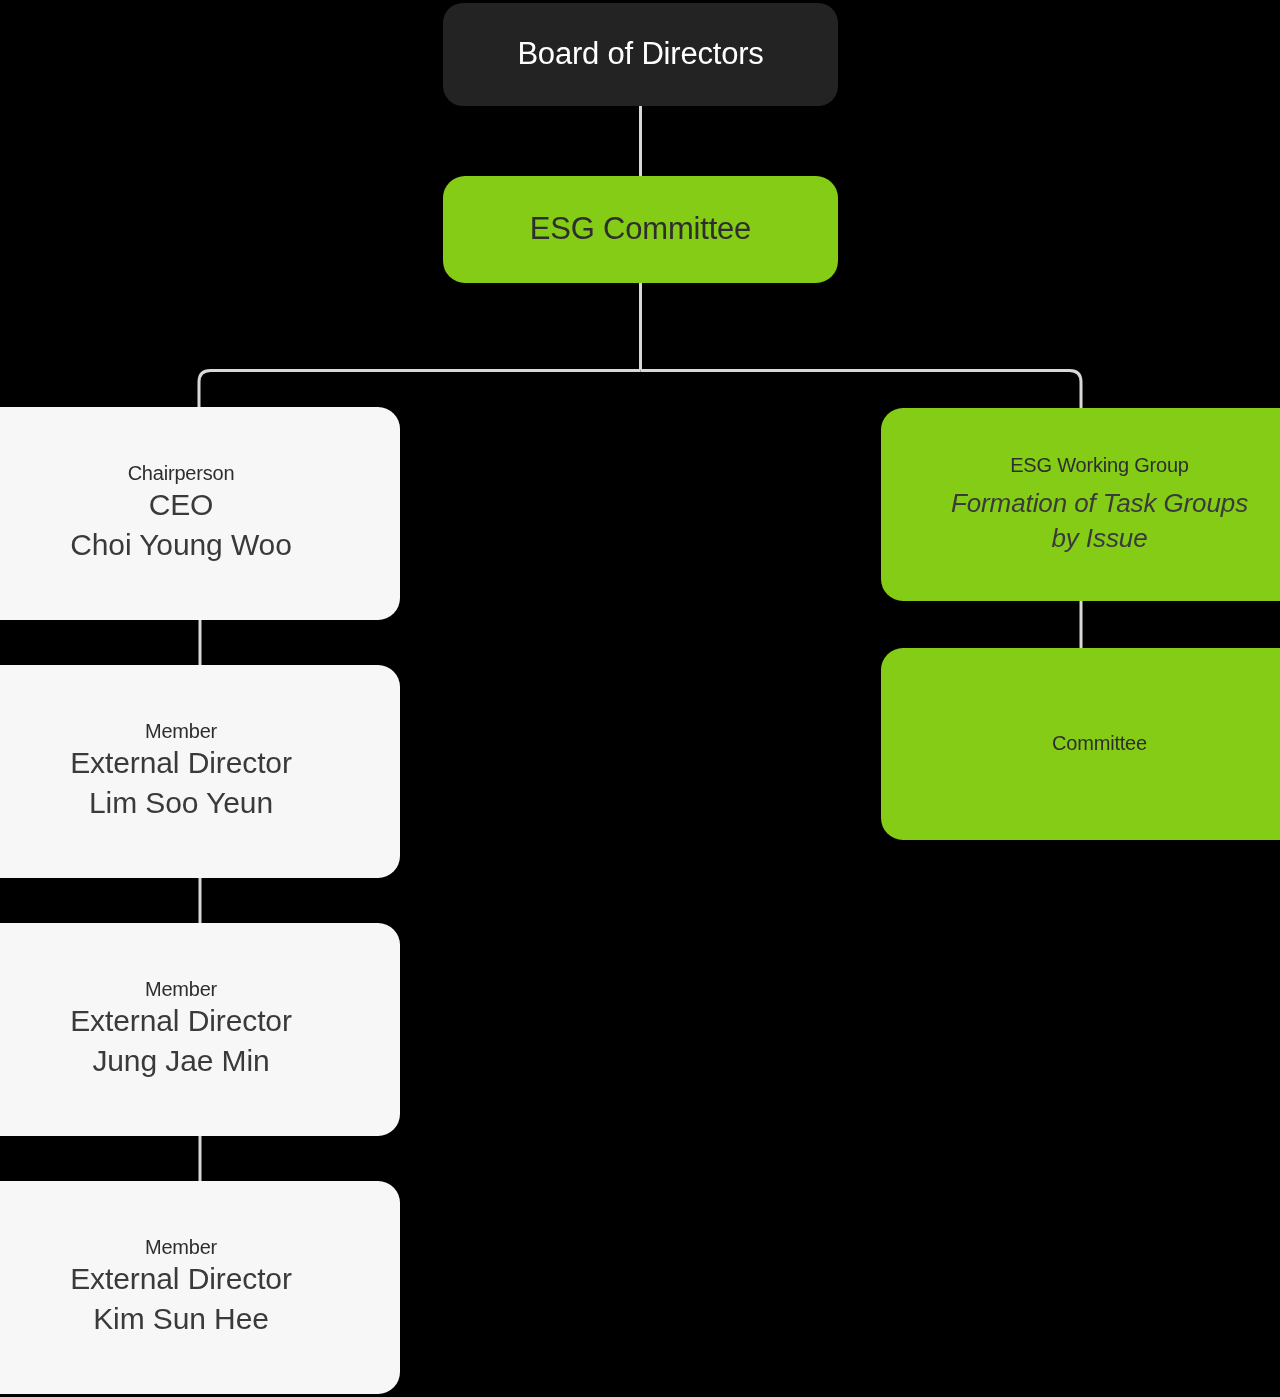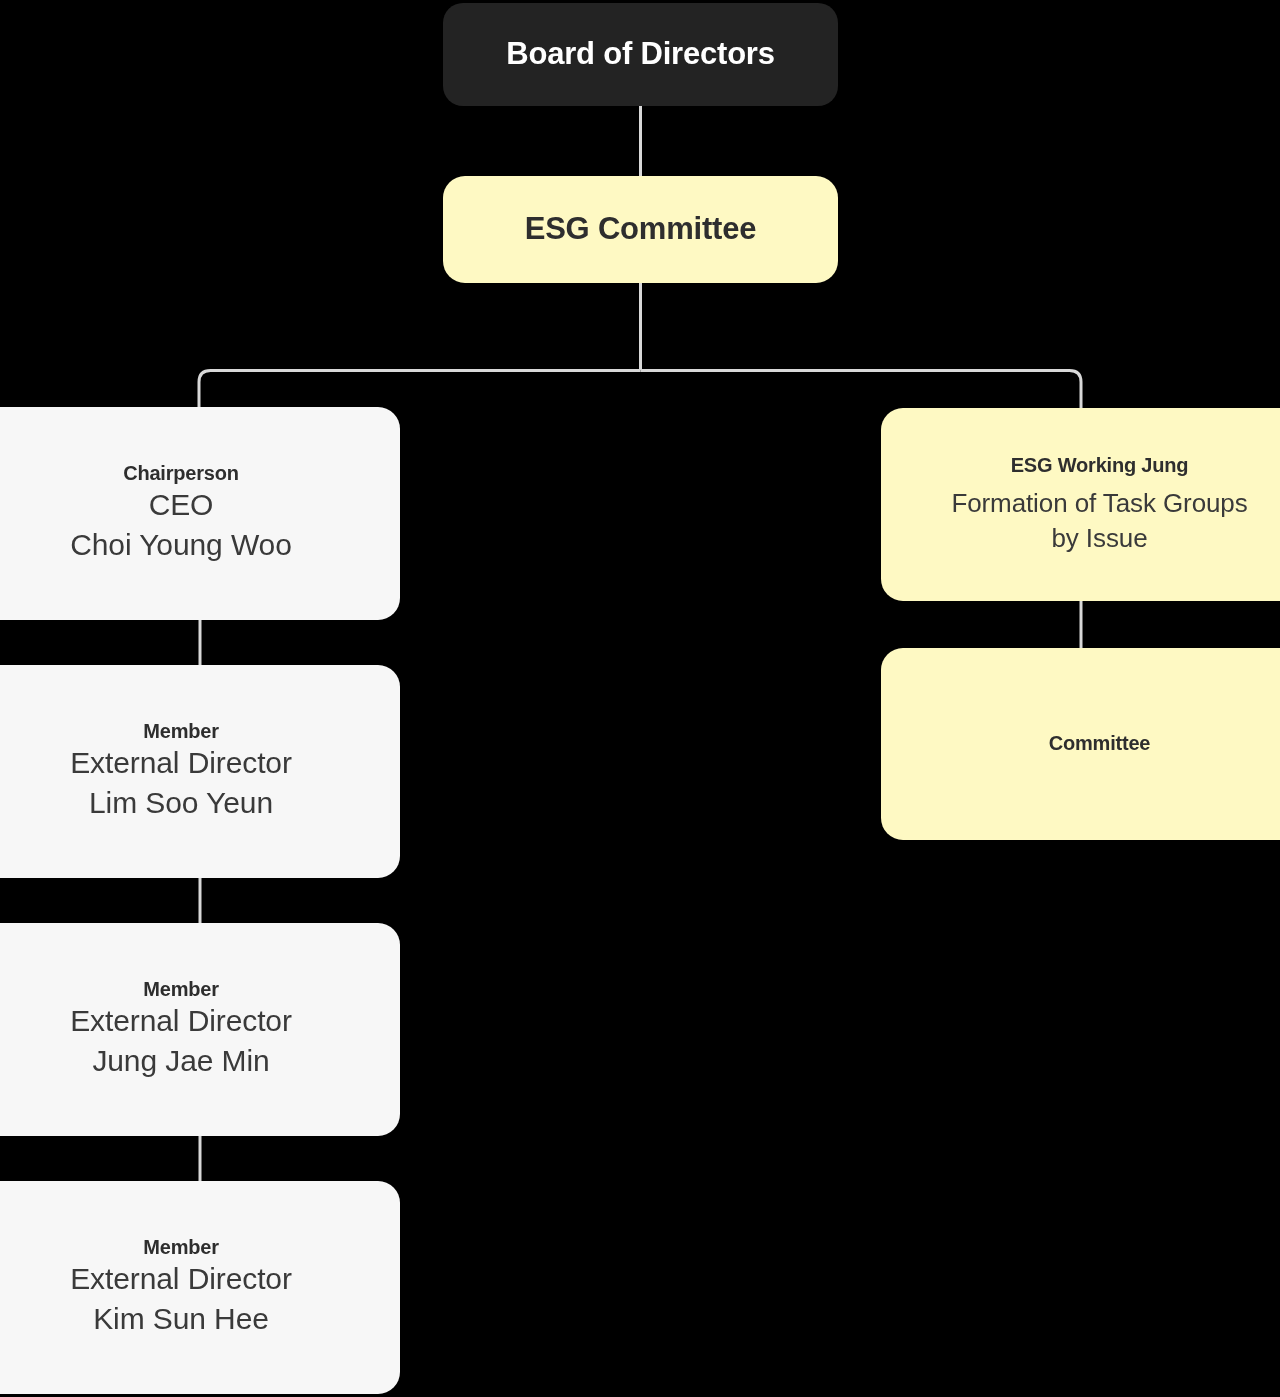--- a/index.html
+++ b/index.html
@@ -52,42 +52,42 @@
 
   .node-root {
     background: #232323;
     border-radius: 20px;
   }
   .node-root .node-title {
     color: #ffffff;
   }
 
   .node-white {
-    background: #fef9c3;
+    background: #84cc16;
   }
   .node-gray {
     background: #f7f7f7;
   }
 
   .node-title {
-    font-weight: bold;
+    font-weight: normal;
     color: #2e2e2e;
     line-height: 1.18;
     letter-spacing: -0.2px;
   }
   .node-sub {
     color: #3a3a3a;
     line-height: 1.33;
     letter-spacing: -0.1px;
     white-space: pre-line;
   }
   .t-31 { font-size: 31px; }
   .t-30 { font-size: 20px; }
   .s-30 { font-size: 30px; }
-  .s-26 { font-size: 26px; margin-top: 9px; }
+  .s-26 { font-size: 26px; margin-top: 9px; font-style: italic; }
 
   
   #node-board        { left: 443px;  top: 3px;    width: 395px; height: 103px; }
   #node-esg-comm     { left: 443px;  top: 176px;  width: 395px; height: 107px; }
 
   #node-chairperson  { left: -38px;  top: 407px;  width: 438px; height: 213px; }
   #node-member-1     { left: -38px;  top: 665px;  width: 438px; height: 213px; }
   #node-member-2     { left: -38px;  top: 923px;  width: 438px; height: 213px; }
   #node-member-3     { left: -38px;  top: 1181px; width: 438px; height: 213px; }
 
@@ -151,21 +151,21 @@
 Jung Jae Min</div>
   </div>
 
   <div class="node node-gray node-left-clip" id="node-member-3">
     <div class="node-title t-30">Member</div>
     <div class="node-sub s-30">External Director
 Kim Sun Hee</div>
   </div>
 
   <div class="node node-white node-right-clip" id="node-working-grp">
-    <div class="node-title t-30">ESG Working Jung</div>
+    <div class="node-title t-30">ESG Working Group</div>
     <div class="node-sub s-26">Formation of Task Groups
 by Issue</div>
   </div>
 
   <div class="node node-white node-right-clip" id="node-oversight">
     <div class="node-title t-30">Committee</div>
   </div>
 
 </div>
 

